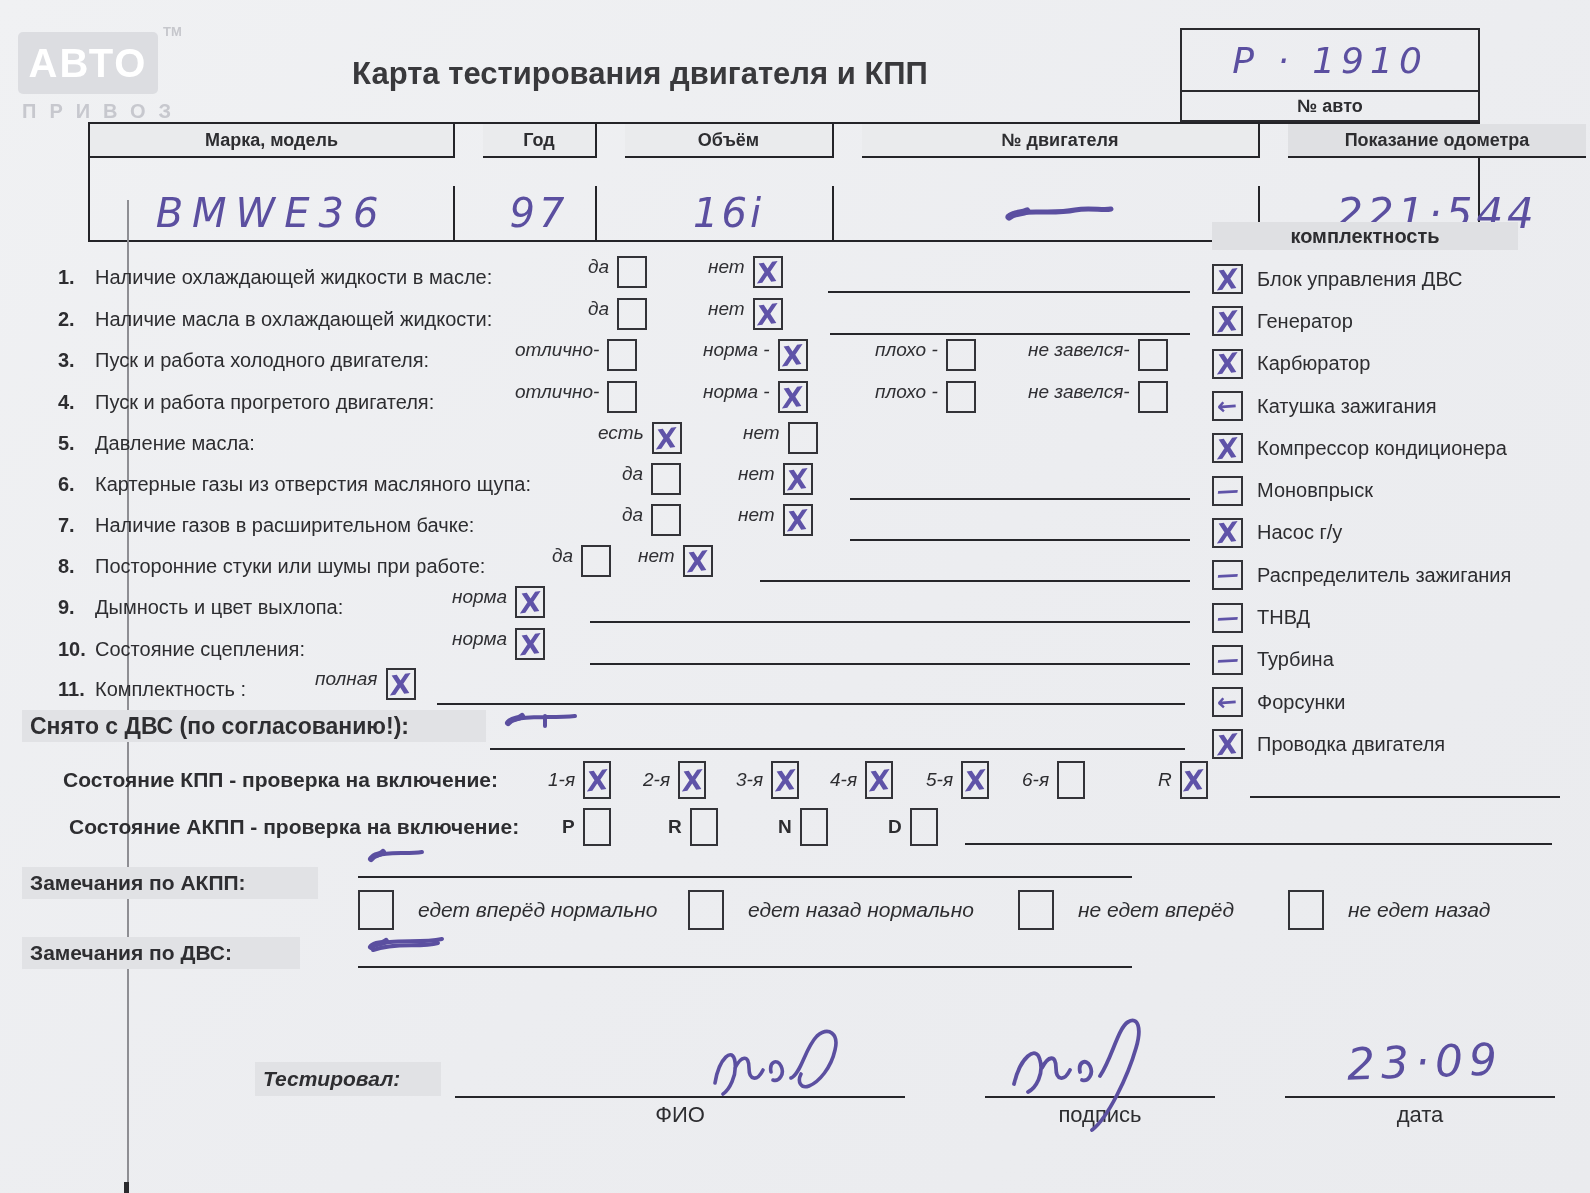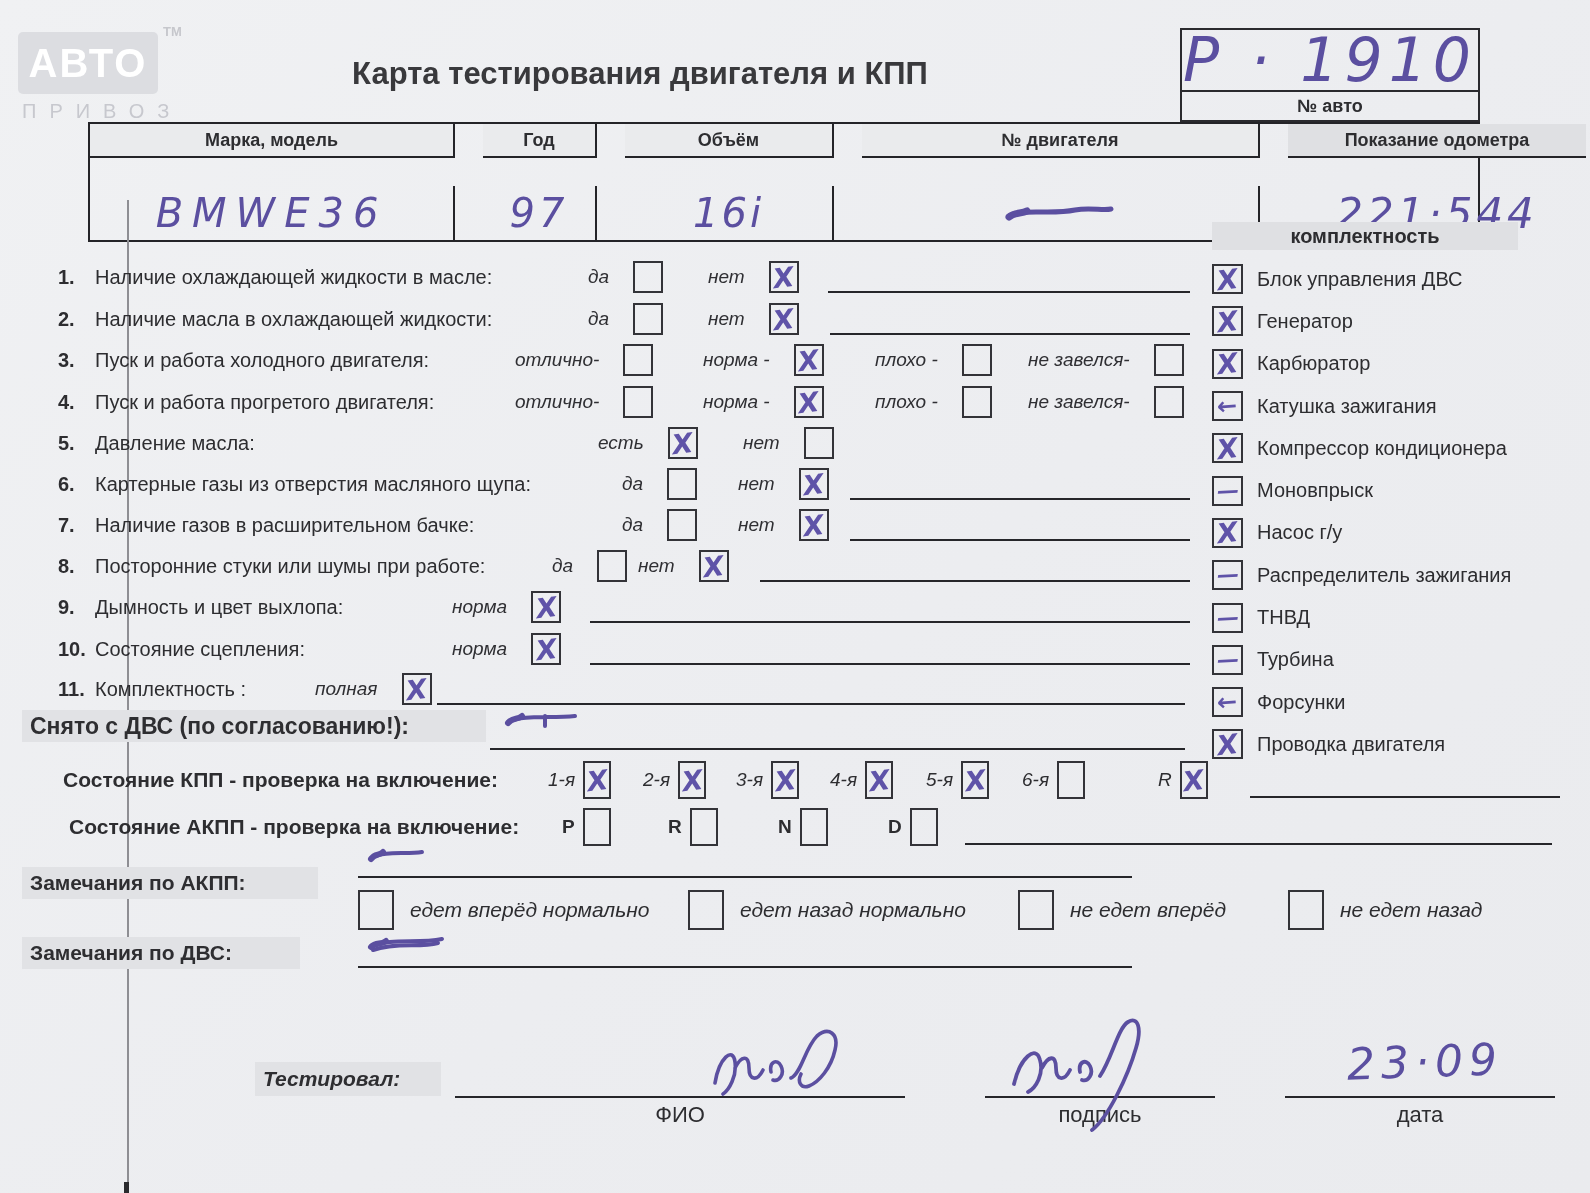--- a/index.html
+++ b/index.html
@@ -3,21 +3,21 @@
 <meta charset="utf-8">
 <style>
   html,body{margin:0;padding:0;background:#e6e8ea;}
   .page{position:relative;width:1590px;height:1193px;background:linear-gradient(135deg,#f0f1f3 0%,#ecedf0 55%,#eaebee 100%);
         font-family:"Liberation Sans","DejaVu Sans",sans-serif;color:#2d2d30;overflow:hidden;}
   
   .logo-box{position:absolute;left:18px;top:32px;width:140px;height:62px;background:#dcdde1;border-radius:5px;
             display:flex;align-items:center;justify-content:center;}
   .logo-word{color:#ffffff;font-weight:bold;font-size:40px;letter-spacing:2px;}
   .logo-tm{position:absolute;left:163px;top:24px;font-size:13px;color:#c6c7cc;font-weight:bold;}
-  .logo-sub{position:absolute;left:22px;top:100px;font-size:20px;font-weight:normal;color:#c7c8ce;letter-spacing:13px;}
+  .logo-sub{position:absolute;left:22px;top:100px;font-size:20px;font-weight:bold;color:#c7c8ce;letter-spacing:13px;}
   
   .title{position:absolute;left:250px;top:56px;width:780px;text-align:center;font-size:31px;font-weight:bold;color:#39393c;}
   
   .autobox{position:absolute;left:1180px;top:28px;width:300px;height:94px;border:2px solid #2a2a2e;box-sizing:border-box;}
   .autobox .val{height:62px;border-bottom:2px solid #2a2a2e;display:flex;align-items:center;justify-content:center;box-sizing:border-box;}
   .autobox .lbl{height:28px;display:flex;align-items:center;justify-content:center;font-size:18px;font-weight:bold;}
   
   .vtable{position:absolute;left:88px;top:122px;width:1392px;border:2px solid #242428;box-sizing:border-box;
           display:grid;grid-template-columns:365px 114px 209px 398px 298px;grid-template-rows:34px 54px;gap:28px;}
   .vtable .hc{border-right:2px solid #242428;border-bottom:2px solid #242428;display:flex;align-items:center;justify-content:center;
@@ -26,21 +26,21 @@
   .vtable .vc{border-right:2px solid #242428;display:flex;align-items:center;justify-content:center;box-sizing:border-box;}
   .vtable .hc:nth-child(5),.vtable .vc:last-child{border-right:none;}
   
   .hw{font-family:"DejaVu Sans",sans-serif;font-style:italic;color:#5b4fa0;}
   .mark{font-family:"DejaVu Sans",sans-serif;font-style:italic;color:#5f53a8;font-size:27px;line-height:1;
         transform:rotate(-7deg);display:inline-block;}
   
   .row{position:absolute;left:0;width:1590px;height:42px;}
   .num{position:absolute;left:58px;top:0;width:36px;line-height:42px;font-size:20px;font-weight:bold;}
   .itxt{position:absolute;left:95px;top:0;line-height:42px;font-size:20px;}
-  .opt{position:absolute;top:0;height:42px;display:flex;align-items:center;gap:24px;}
+  .opt{position:absolute;top:0;height:42px;display:flex;gap:8px;}
   .olbl{font-style:italic;font-size:19px;color:#2f2f33;}
   .cb{width:30px;height:32px;border:2px solid #333338;box-sizing:border-box;display:flex;align-items:center;justify-content:center;flex:0 0 auto;}
   .bline{position:absolute;bottom:5px;border-bottom:2px solid #26262a;height:0;}
   
   .equip{position:absolute;left:1212px;top:222px;width:330px;}
   .equip-hdr{width:306px;height:28px;background:#dfe0e3;display:flex;align-items:center;justify-content:center;
              font-size:20px;font-weight:bold;margin-bottom:8px;}
   .eitem{display:flex;align-items:center;gap:14px;height:42.3px;}
   .ecb{width:31px;height:30px;border:2px solid #333338;box-sizing:border-box;display:flex;align-items:center;justify-content:center;flex:0 0 auto;}
   .eitem .lbl{font-size:20px;}
@@ -48,21 +48,21 @@
   .mark.arrow{font-size:24px;transform:rotate(-4deg);}
   
   .secbar{position:absolute;background:#e1e2e5;display:flex;align-items:center;padding:0 8px;}
   .seclbl{font-size:21px;font-weight:bold;color:#2e2e31;white-space:nowrap;}
   .gline{position:absolute;border-bottom:2px solid #26262a;height:0;}
   
   .gear{position:absolute;top:0;height:48px;display:flex;align-items:center;gap:8px;}
   .glbl{font-style:italic;font-size:19px;}
   .gcb{width:28px;height:38px;border:2px solid #333338;box-sizing:border-box;display:flex;align-items:center;justify-content:center;}
   
-  .ropt{position:absolute;top:0;height:44px;display:flex;align-items:center;gap:16px;}
+  .ropt{position:absolute;top:0;height:44px;display:flex;align-items:center;gap:24px;}
   .rcb{width:36px;height:40px;border:2px solid #333338;box-sizing:border-box;}
   .rlbl{font-style:italic;font-size:21px;}
   
   .fline{position:absolute;top:1096px;border-bottom:2px solid #26262a;height:0;}
   .funder{position:absolute;top:1102px;text-align:center;font-size:22px;}
   .fold{position:absolute;left:127px;top:200px;width:0;height:993px;border-left:2px solid #8e8e93;}
   .foldtick{position:absolute;left:124px;top:1182px;width:5px;height:11px;background:#2a2a2d;}
   svg.scrib{position:absolute;overflow:visible;}
 </style>
 </head>
@@ -73,21 +73,21 @@
   <div class="logo-box">
     <span class="logo-word">АВТО</span>
   </div>
   <span class="logo-tm">TM</span>
   <span class="logo-sub">ПРИВОЗ</span>
 
   <div class="title">Карта тестирования двигателя  и КПП</div>
 
   <div class="autobox">
     <div class="val">
-      <span class="hw" style="font-size:60px;letter-spacing:6px;">P · 1910</span>
+      <span class="hw" style="font-size:36px;letter-spacing:6px;">P · 1910</span>
     </div>
     <div class="lbl">№ авто</div>
   </div>
 
   <div class="vtable">
     <div class="hc">Марка, модель</div>
     <div class="hc">Год</div>
     <div class="hc">Объём</div>
     <div class="hc">№ двигателя</div>
     <div class="hc shade">Показание одометра</div>

